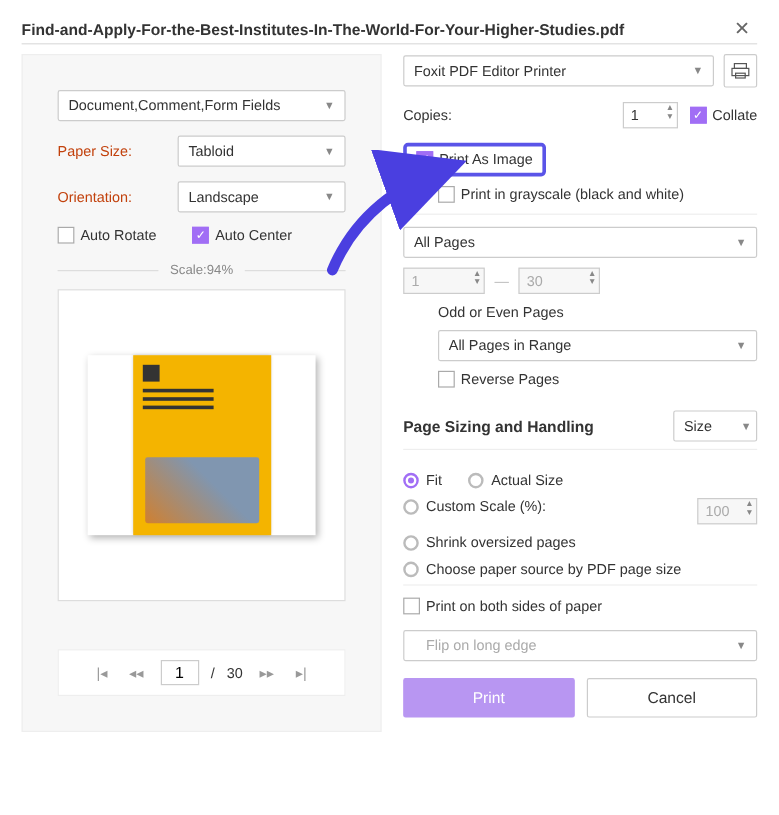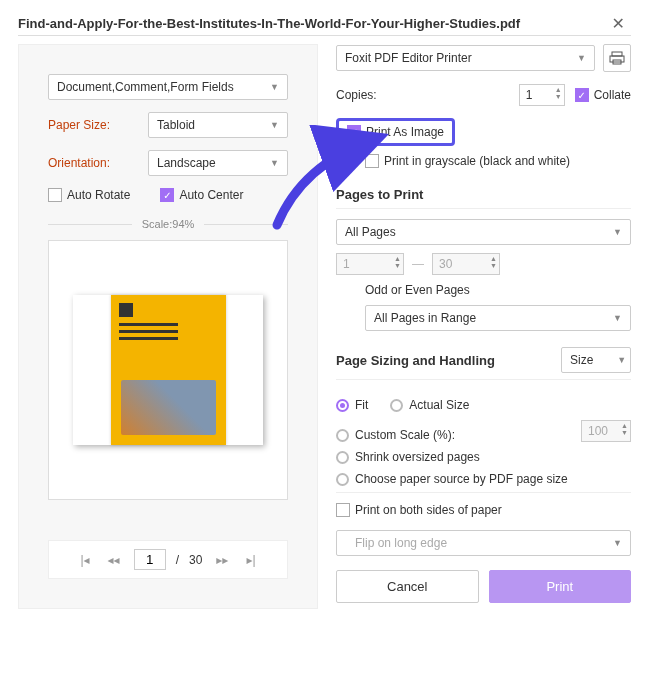--- a/index.html
+++ b/index.html
@@ -35,21 +35,21 @@
 .printer-row .dropdown{flex:1;}
 .ico-btn{width:28px;height:28px;border:1px solid #ccc;display:flex;align-items:center;justify-content:center;cursor:pointer;border-radius:2px;}
 .copies-row{display:flex;align-items:center;margin-top:12px;gap:10px;}
 .copies-row .num{width:46px;border:1px solid #ccc;padding:3px 16px 3px 6px;position:relative;}
 .spin{position:absolute;right:2px;top:1px;font-size:7px;color:#888;line-height:7px;}
 .h2{font-weight:700;font-size:13px;margin-top:16px;}
 .sect{border-top:1px solid #eee;margin-top:6px;padding-top:10px;}
 .rng{display:flex;align-items:center;gap:8px;margin-top:8px;}
 .rng .num{width:68px;border:1px solid #ccc;padding:3px 14px 3px 6px;color:#aaa;position:relative;background:#f7f7f7;}
 .dash{color:#bbb;flex:0 0 auto;}
-.radio-row{display:flex;align-items:flex-end;gap:22px;margin-top:8px;}
+.radio-row{display:flex;align-items:flex-start;gap:22px;margin-top:8px;}
 .radio{display:inline-flex;align-items:center;gap:6px;cursor:pointer;}
 .rdot{width:13px;height:13px;border:2px solid #bbb;border-radius:50%;display:inline-block;position:relative;}
 .rdot.on{border-color:#a16ef5;}
 .rdot.on::after{content:"";position:absolute;inset:2px;background:#a16ef5;border-radius:50%;}
 .size-hdr{display:flex;justify-content:space-between;align-items:center;margin-top:16px;}
 .size-hdr .dropdown{width:70px;}
 .disabled{color:#aaa;}
 .numbox{width:50px;border:1px solid #ccc;padding:3px 14px 3px 6px;position:relative;color:#aaa;background:#f7f7f7;}
 .flip{margin-top:10px;padding-left:18px;}
 .btnrow{display:flex;gap:10px;margin-top:14px;}
@@ -150,35 +150,40 @@
           <span>Print As Image</span>
         </span>
       </div>
       <div class="mt8">
         <span class="chk">
           <span class="chkbox"></span>
           <span>Print in grayscale (black and white)</span>
         </span>
       </div>
 
-      <div class="h2">Pages to Print</div>
       <div class="sect">
         <div class="dropdown">
           <span>All Pages</span>
             <span class="caret">▼</span>
         </div>
         <div class="rng">
           <div class="num"><span>1</span><span class="spin">▲<br>▼</span></div>
           <div class="dash">—</div>
           <div class="num"><span>30</span><span class="spin">▲<br>▼</span></div>
         </div>
         <div class="mt8">Odd or Even Pages</div>
         <div class="dropdown mt8">
           <span>All Pages in Range</span>
             <span class="caret">▼</span>
+        </div>
+        <div class="mt8">
+          <span class="chk">
+            <span class="chkbox"></span>
+            <span>Reverse Pages</span>
+          </span>
         </div>
       </div>
 
       <div class="size-hdr">
         <div class="h2" style="margin-top:0">Page Sizing and Handling</div>
         <div class="dropdown">
           <span>Size</span>
             <span class="caret">▼</span>
         </div>
       </div>
@@ -217,22 +222,22 @@
       <div class="sect">
         <span class="chk">
           <span class="chkbox"></span>
           <span>Print on both sides of paper</span>
         </span>
         <div class="dropdown flip disabled">
           <span>Flip on long edge</span>
             <span class="caret">▼</span>
         </div>
         <div class="btnrow">
+          <div class="btn primary">Print</div>
           <div class="btn">Cancel</div>
-          <div class="btn primary">Print</div>
         </div>
       </div>
     </div>
   </div>
 </div>
 
 <svg class="arrow-svg" width="130" height="110">
   <defs>
       <marker id="ah" markerWidth="8" markerHeight="8" refX="6" refY="4" orient="auto">
         <path d="M0,0 L8,4 L0,8 Z" fill="#4a3fe0"></path>

